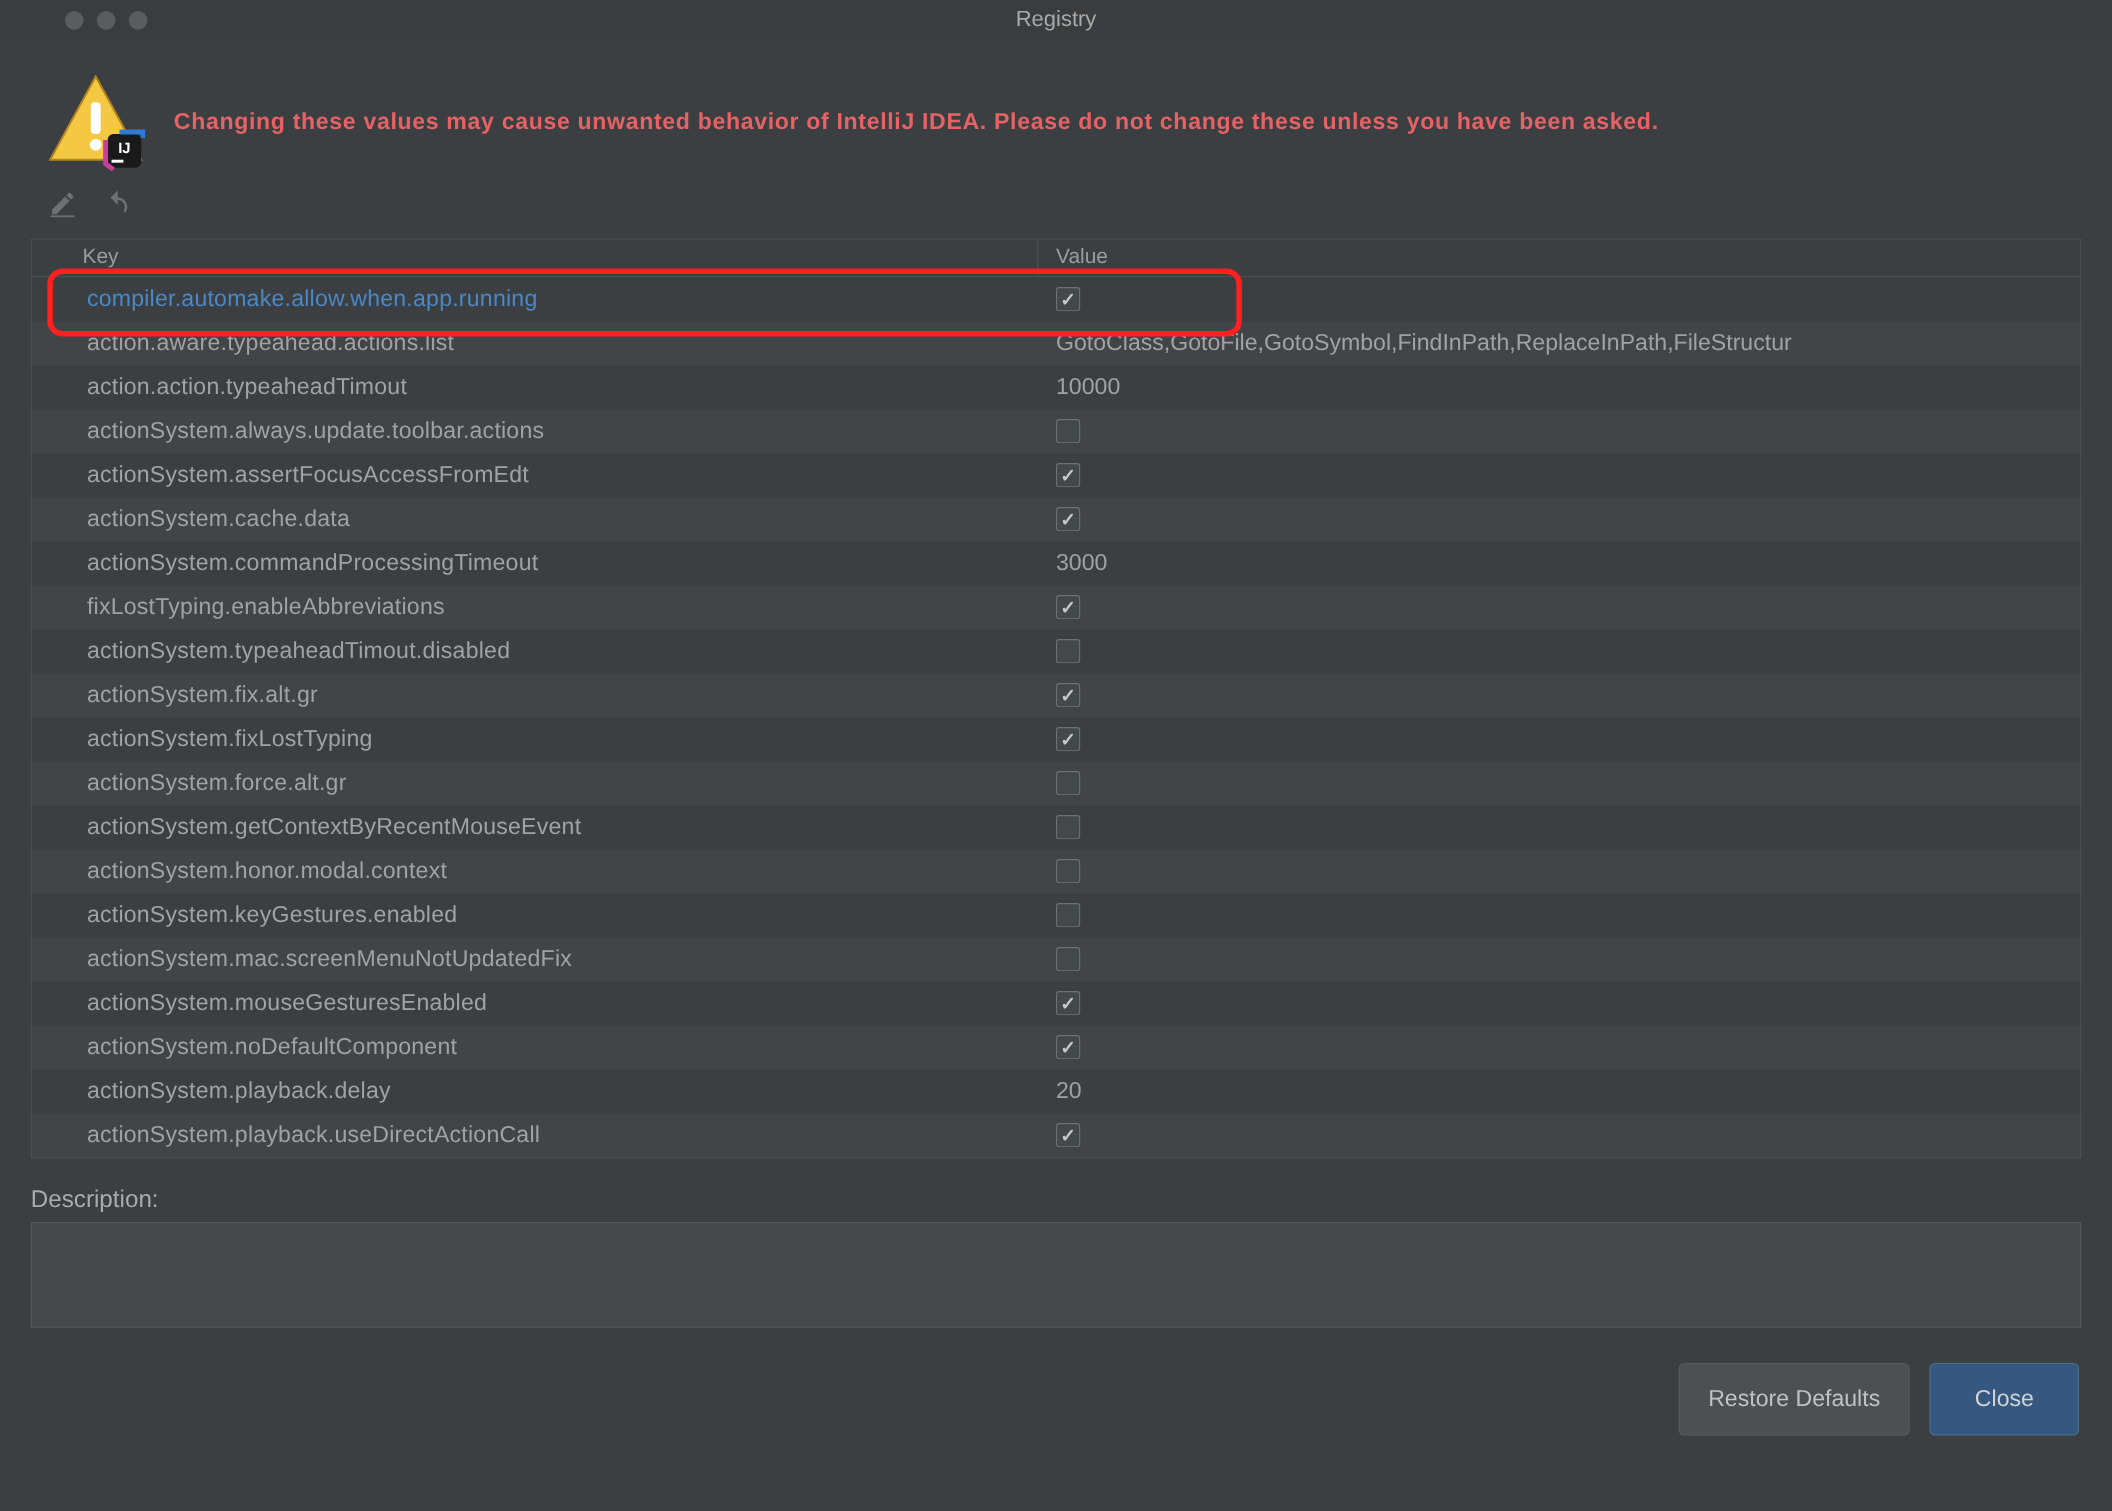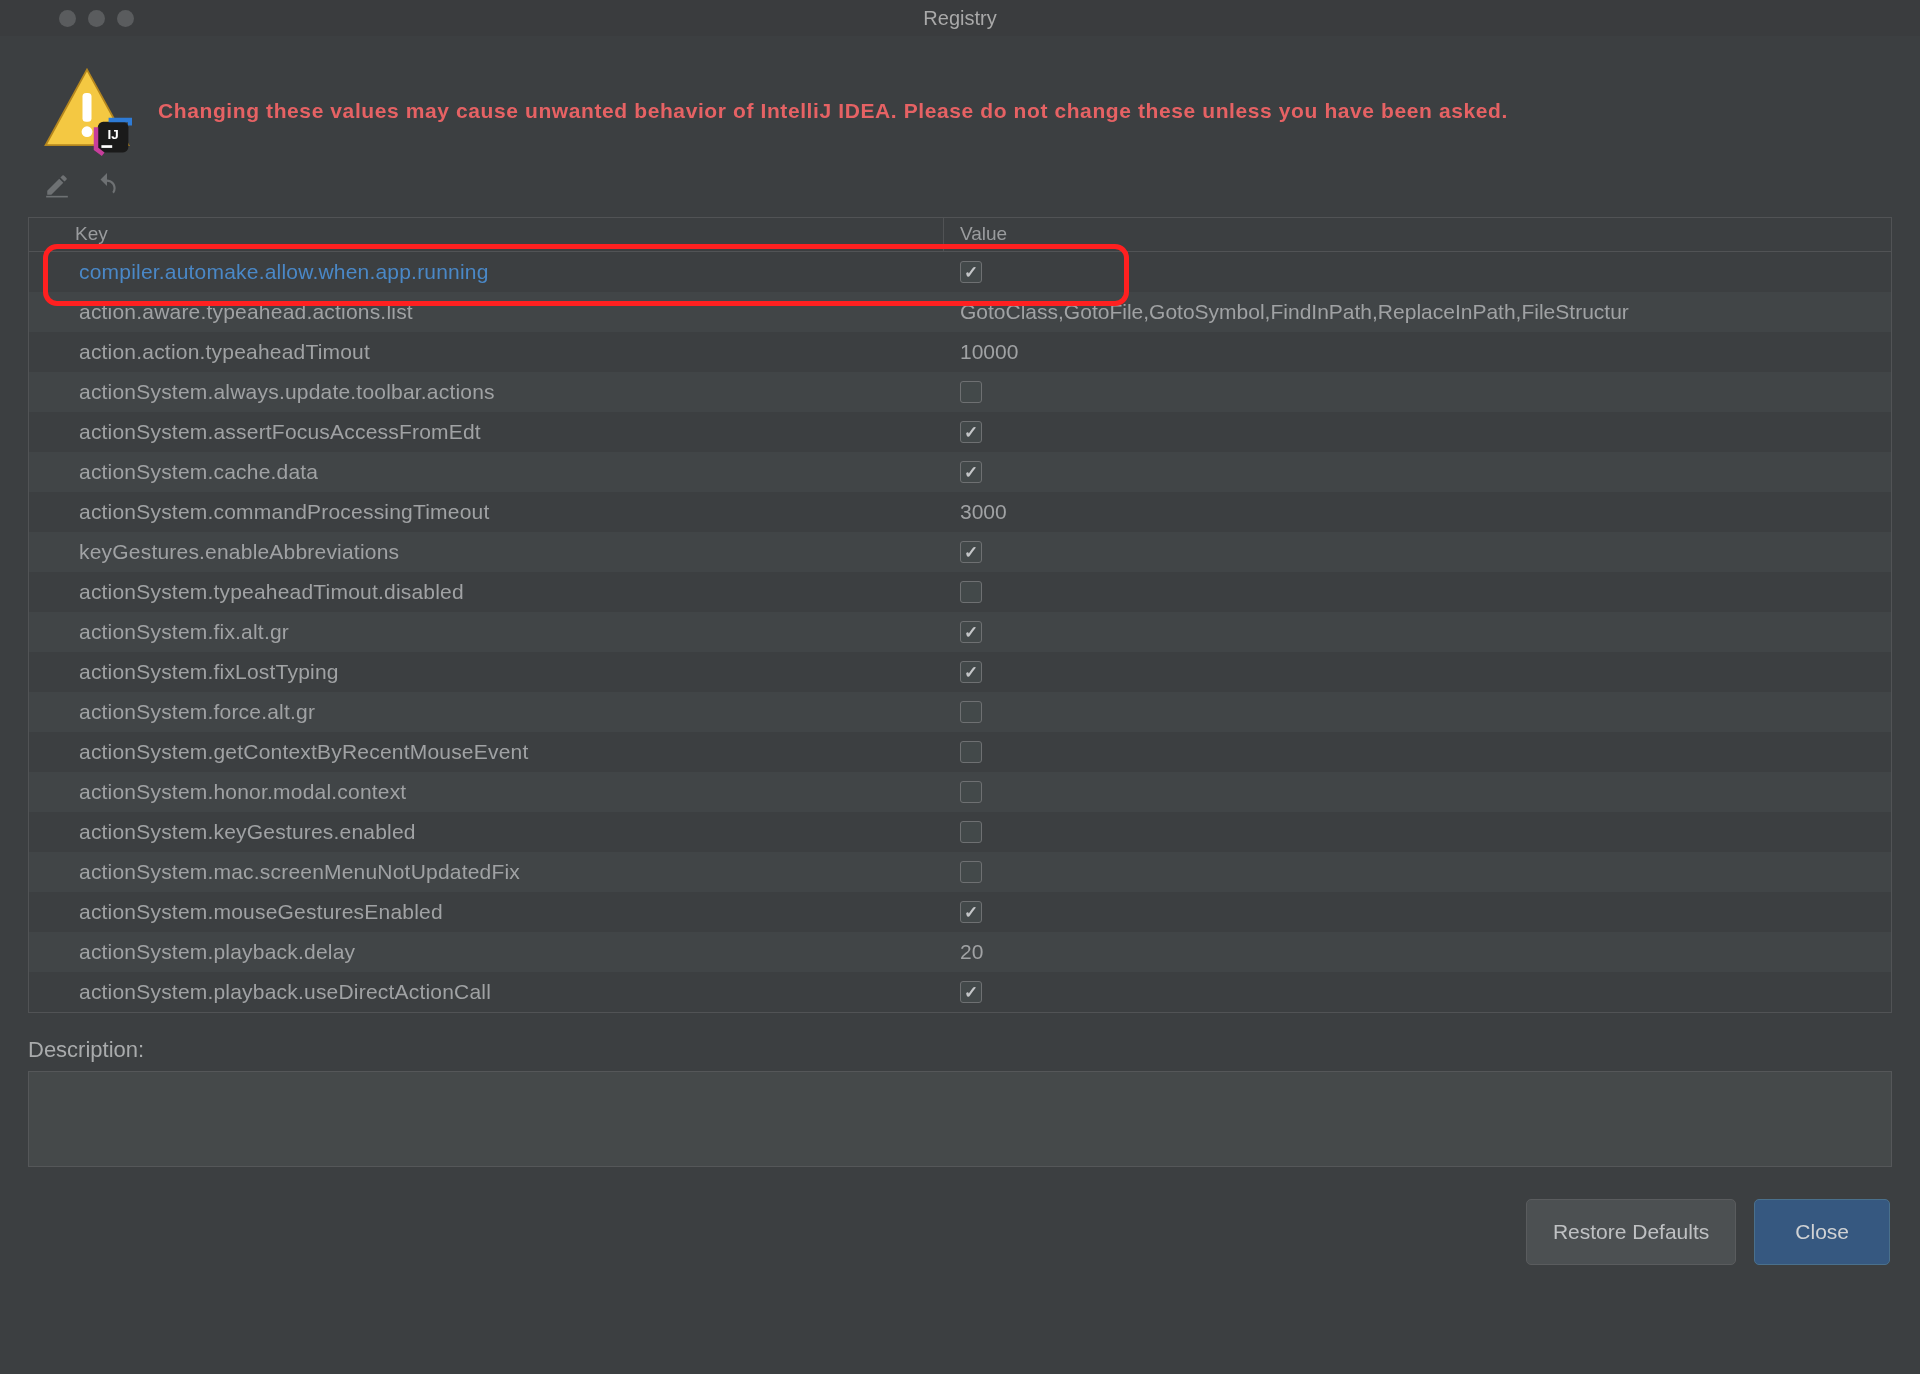--- a/index.html
+++ b/index.html
@@ -262,21 +262,21 @@
         <div class="td-key">actionSystem.cache.data</div>
         <div class="td-val">
           <span class="checkbox checked"></span>
         </div>
       </div>
       <div class="tr">
         <div class="td-key">actionSystem.commandProcessingTimeout</div>
         <div class="td-val">3000</div>
       </div>
       <div class="tr">
-        <div class="td-key">keyGestures.enableAbbreviations</div>
+        <div class="td-key">fixLostTyping.enableAbbreviations</div>
         <div class="td-val">
           <span class="checkbox checked"></span>
         </div>
       </div>
       <div class="tr">
         <div class="td-key">actionSystem.typeaheadTimout.disabled</div>
         <div class="td-val">
           <span class="checkbox"></span>
         </div>
       </div>
@@ -317,20 +317,26 @@
         </div>
       </div>
       <div class="tr">
         <div class="td-key">actionSystem.mac.screenMenuNotUpdatedFix</div>
         <div class="td-val">
           <span class="checkbox"></span>
         </div>
       </div>
       <div class="tr">
         <div class="td-key">actionSystem.mouseGesturesEnabled</div>
+        <div class="td-val">
+          <span class="checkbox checked"></span>
+        </div>
+      </div>
+      <div class="tr">
+        <div class="td-key">actionSystem.noDefaultComponent</div>
         <div class="td-val">
           <span class="checkbox checked"></span>
         </div>
       </div>
       <div class="tr">
         <div class="td-key">actionSystem.playback.delay</div>
         <div class="td-val">20</div>
       </div>
       <div class="tr">
         <div class="td-key">actionSystem.playback.useDirectActionCall</div>

